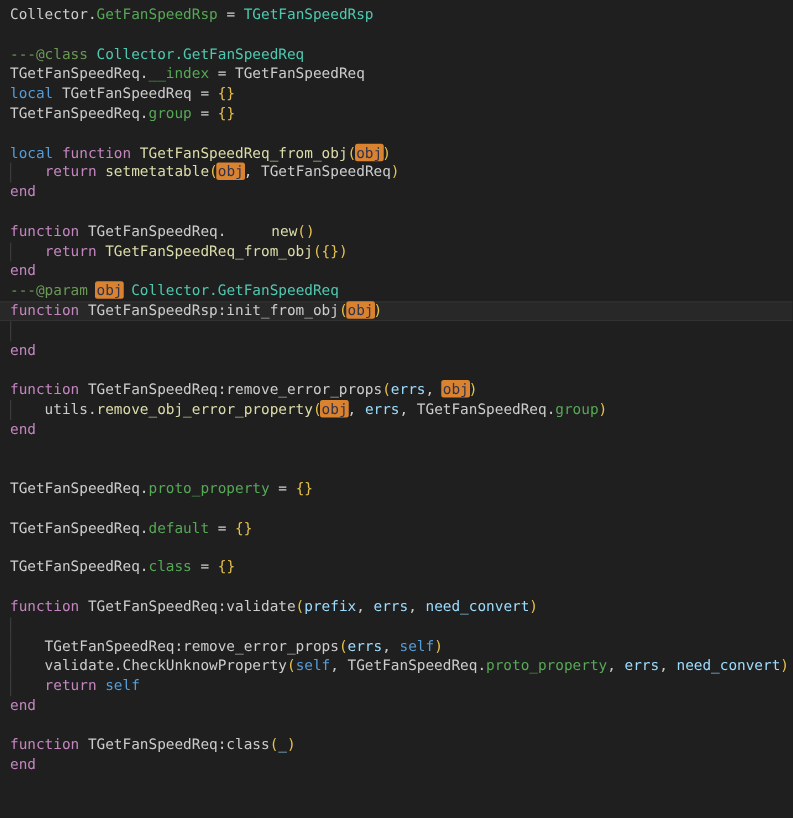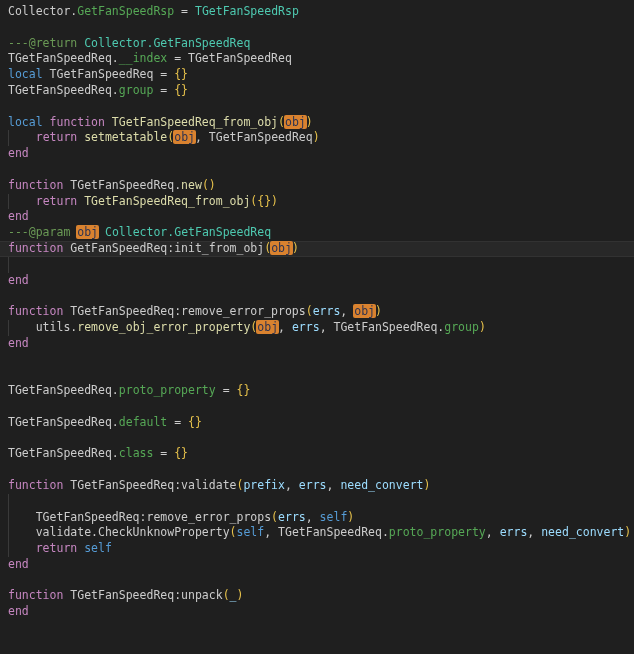--- a/index.html
+++ b/index.html
@@ -41,34 +41,34 @@
     padding:0 1px;
     margin:0 -1px;
   }
 </style>
 </head>
 <body>
 
 <div class="editor" style="background: rgb(31, 31, 31);">
     <div class="line"><span style="color: rgb(204, 204, 204);">Collector.</span><span style="color: rgb(86, 168, 86);">GetFanSpeedRsp</span><span style="color: rgb(204, 204, 204);"> = </span><span style="color: rgb(78, 201, 176);">TGetFanSpeedRsp</span></div>
     <div class="line"></div>
-    <div class="line"><span style="color: rgb(106, 153, 85);">---@return </span><span style="color: rgb(78, 201, 176);">Collector.GetFanSpeedReq</span></div>
+    <div class="line"><span style="color: rgb(106, 153, 85);">---@class </span><span style="color: rgb(78, 201, 176);">Collector.GetFanSpeedReq</span></div>
     <div class="line"><span style="color: rgb(204, 204, 204);">TGetFanSpeedReq.</span><span style="color: rgb(86, 168, 86);">__index</span><span style="color: rgb(204, 204, 204);"> = TGetFanSpeedReq</span></div>
     <div class="line"><span style="color: rgb(86, 156, 214);">local </span><span style="color: rgb(204, 204, 204);">TGetFanSpeedReq = </span><span style="color: rgb(230, 193, 75);">{}</span></div>
     <div class="line"><span style="color: rgb(204, 204, 204);">TGetFanSpeedReq.</span><span style="color: rgb(86, 168, 86);">group</span><span style="color: rgb(204, 204, 204);"> = </span><span style="color: rgb(230, 193, 75);">{}</span></div>
     <div class="line"></div>
     <div class="line"><span style="color: rgb(86, 156, 214);">local </span><span style="color: rgb(197, 134, 192);">function </span><span style="color: rgb(220, 220, 170);">TGetFanSpeedReq_from_obj</span><span style="color: rgb(230, 193, 75);">(</span><span class="match" style="background: rgb(217, 130, 47); color: rgb(47, 51, 80);">obj</span><span style="color: rgb(230, 193, 75);">)</span></div>
     <div class="line guide"><span style="color: rgb(204, 204, 204);">    </span><span style="color: rgb(197, 134, 192);">return </span><span style="color: rgb(220, 220, 170);">setmetatable</span><span style="color: rgb(230, 193, 75);">(</span><span class="match" style="background: rgb(217, 130, 47); color: rgb(47, 51, 80);">obj</span><span style="color: rgb(204, 204, 204);">, TGetFanSpeedReq</span><span style="color: rgb(230, 193, 75);">)</span></div>
     <div class="line"><span style="color: rgb(197, 134, 192);">end</span></div>
     <div class="line"></div>
-    <div class="line"><span style="color: rgb(197, 134, 192);">function </span><span style="color: rgb(204, 204, 204);">TGetFanSpeedReq.</span><span style="color: rgb(220, 220, 170);">new</span><span style="color: rgb(230, 193, 75);">()</span></div>
+    <div class="line"><span style="color: rgb(197, 134, 192);">function </span><span style="color: rgb(204, 204, 204);">TGetFanSpeedReq.</span><span style="color: rgb(220, 220, 170); margin-left: 36px;">new</span><span style="color: rgb(230, 193, 75);">()</span></div>
     <div class="line guide"><span style="color: rgb(204, 204, 204);">    </span><span style="color: rgb(197, 134, 192);">return </span><span style="color: rgb(220, 220, 170);">TGetFanSpeedReq_from_obj</span><span style="color: rgb(230, 193, 75);">({})</span></div>
     <div class="line"><span style="color: rgb(197, 134, 192);">end</span></div>
     <div class="line"><span style="color: rgb(106, 153, 85);">---@param </span><span class="match" style="background: rgb(217, 130, 47); color: rgb(47, 51, 80);">obj</span><span style="color: rgb(106, 153, 85);"> </span><span style="color: rgb(78, 201, 176);">Collector.GetFanSpeedReq</span></div>
-    <div class="line current"><span style="color: rgb(197, 134, 192);">function </span><span style="color: rgb(204, 204, 204);">GetFanSpeedReq:init_from_obj</span><span style="color: rgb(230, 193, 75);">(</span><span class="match" style="background: rgb(217, 130, 47); color: rgb(47, 51, 80);">obj</span><span style="color: rgb(230, 193, 75);">)</span></div>
+    <div class="line current"><span style="color: rgb(197, 134, 192);">function </span><span style="color: rgb(204, 204, 204);">TGetFanSpeedRsp:init_from_obj</span><span style="color: rgb(230, 193, 75);">(</span><span class="match" style="background: rgb(217, 130, 47); color: rgb(47, 51, 80);">obj</span><span style="color: rgb(230, 193, 75);">)</span></div>
     <div class="line guide"></div>
     <div class="line"><span style="color: rgb(197, 134, 192);">end</span></div>
     <div class="line"></div>
     <div class="line"><span style="color: rgb(197, 134, 192);">function </span><span style="color: rgb(204, 204, 204);">TGetFanSpeedReq:remove_error_props</span><span style="color: rgb(230, 193, 75);">(</span><span style="color: rgb(156, 220, 254);">errs</span><span style="color: rgb(204, 204, 204);">, </span><span class="match" style="background: rgb(217, 130, 47); color: rgb(47, 51, 80);">obj</span><span style="color: rgb(230, 193, 75);">)</span></div>
     <div class="line guide"><span style="color: rgb(204, 204, 204);">    utils.</span><span style="color: rgb(220, 220, 170);">remove_obj_error_property</span><span style="color: rgb(230, 193, 75);">(</span><span class="match" style="background: rgb(217, 130, 47); color: rgb(47, 51, 80);">obj</span><span style="color: rgb(204, 204, 204);">, </span><span style="color: rgb(156, 220, 254);">errs</span><span style="color: rgb(204, 204, 204);">, TGetFanSpeedReq.</span><span style="color: rgb(86, 168, 86);">group</span><span style="color: rgb(230, 193, 75);">)</span></div>
     <div class="line"><span style="color: rgb(197, 134, 192);">end</span></div>
     <div class="line"></div>
     <div class="line"></div>
     <div class="line"><span style="color: rgb(204, 204, 204);">TGetFanSpeedReq.</span><span style="color: rgb(86, 168, 86);">proto_property</span><span style="color: rgb(204, 204, 204);"> = </span><span style="color: rgb(230, 193, 75);">{}</span></div>
     <div class="line"></div>
@@ -76,15 +76,15 @@
     <div class="line"></div>
     <div class="line"><span style="color: rgb(204, 204, 204);">TGetFanSpeedReq.</span><span style="color: rgb(86, 168, 86);">class</span><span style="color: rgb(204, 204, 204);"> = </span><span style="color: rgb(230, 193, 75);">{}</span></div>
     <div class="line"></div>
     <div class="line"><span style="color: rgb(197, 134, 192);">function </span><span style="color: rgb(204, 204, 204);">TGetFanSpeedReq:validate</span><span style="color: rgb(230, 193, 75);">(</span><span style="color: rgb(156, 220, 254);">prefix</span><span style="color: rgb(204, 204, 204);">, </span><span style="color: rgb(156, 220, 254);">errs</span><span style="color: rgb(204, 204, 204);">, </span><span style="color: rgb(156, 220, 254);">need_convert</span><span style="color: rgb(230, 193, 75);">)</span></div>
     <div class="line guide"></div>
     <div class="line guide"><span style="color: rgb(204, 204, 204);">    TGetFanSpeedReq:remove_error_props</span><span style="color: rgb(230, 193, 75);">(</span><span style="color: rgb(156, 220, 254);">errs</span><span style="color: rgb(204, 204, 204);">, </span><span style="color: rgb(86, 156, 214);">self</span><span style="color: rgb(230, 193, 75);">)</span></div>
     <div class="line guide"><span style="color: rgb(204, 204, 204);">    validate.CheckUnknowProperty</span><span style="color: rgb(230, 193, 75);">(</span><span style="color: rgb(86, 156, 214);">self</span><span style="color: rgb(204, 204, 204);">, TGetFanSpeedReq.</span><span style="color: rgb(86, 168, 86);">proto_property</span><span style="color: rgb(204, 204, 204);">, </span><span style="color: rgb(156, 220, 254);">errs</span><span style="color: rgb(204, 204, 204);">, </span><span style="color: rgb(156, 220, 254);">need_convert</span><span style="color: rgb(230, 193, 75);">)</span></div>
     <div class="line guide"><span style="color: rgb(197, 134, 192);">    return </span><span style="color: rgb(86, 156, 214);">self</span></div>
     <div class="line"><span style="color: rgb(197, 134, 192);">end</span></div>
     <div class="line"></div>
-    <div class="line"><span style="color: rgb(197, 134, 192);">function </span><span style="color: rgb(204, 204, 204);">TGetFanSpeedReq:unpack</span><span style="color: rgb(230, 193, 75);">(</span><span style="color: rgb(156, 220, 254);">_</span><span style="color: rgb(230, 193, 75);">)</span></div>
+    <div class="line"><span style="color: rgb(197, 134, 192);">function </span><span style="color: rgb(204, 204, 204);">TGetFanSpeedReq:class</span><span style="color: rgb(230, 193, 75);">(</span><span style="color: rgb(156, 220, 254);">_</span><span style="color: rgb(230, 193, 75);">)</span></div>
     <div class="line"><span style="color: rgb(197, 134, 192);">end</span></div>
   </div>
 
 </body></html>

